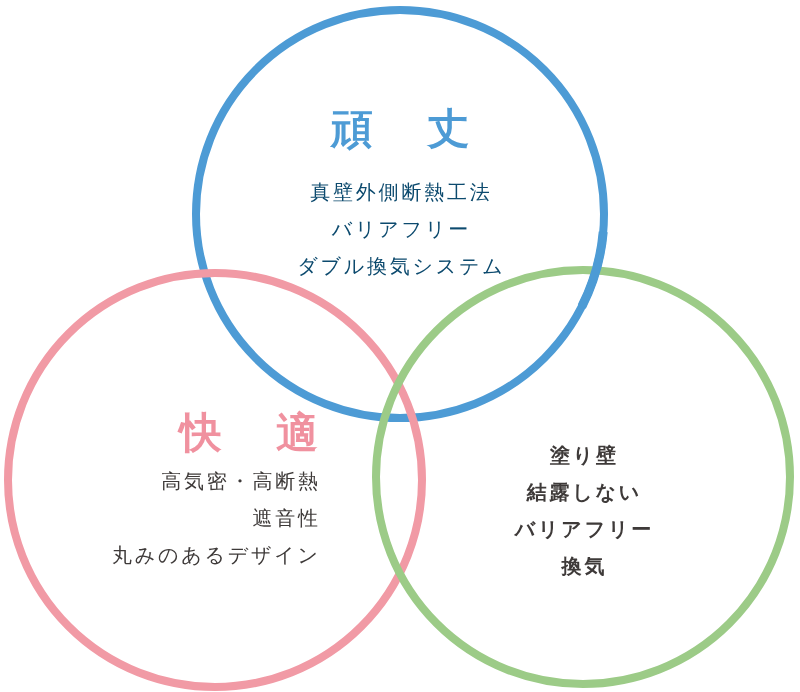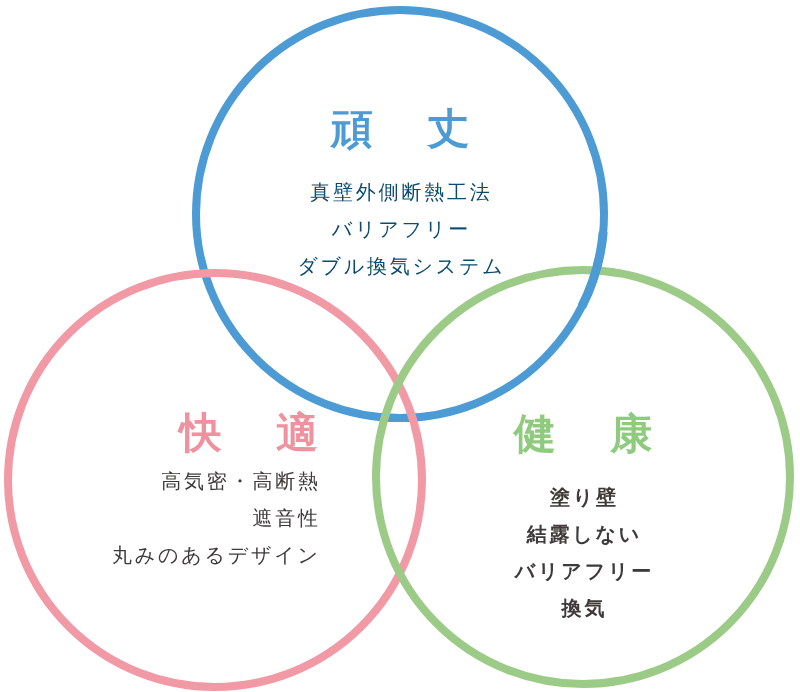--- a/index.html
+++ b/index.html
@@ -80,21 +80,20 @@
   <div class="group g-comfort">
     <div class="title" style="color: rgb(240, 145, 159);">快　適</div>
     <div class="items" style="color: rgb(62, 58, 57);">
       <div>高気密・高断熱</div>
       <div>遮音性</div>
       <div>丸みのあるデザイン</div>
     </div>
   </div>
 
   <div class="group g-health">
-    <div class="title" style="color: rgb(143, 202, 127);">健　康</div>
     <div class="items" style="color: rgb(62, 58, 57); font-weight: bold;">
       <div>塗り壁</div>
       <div>結露しない</div>
       <div>バリアフリー</div>
       <div>換気</div>
     </div>
   </div>
 
 </div>
 

